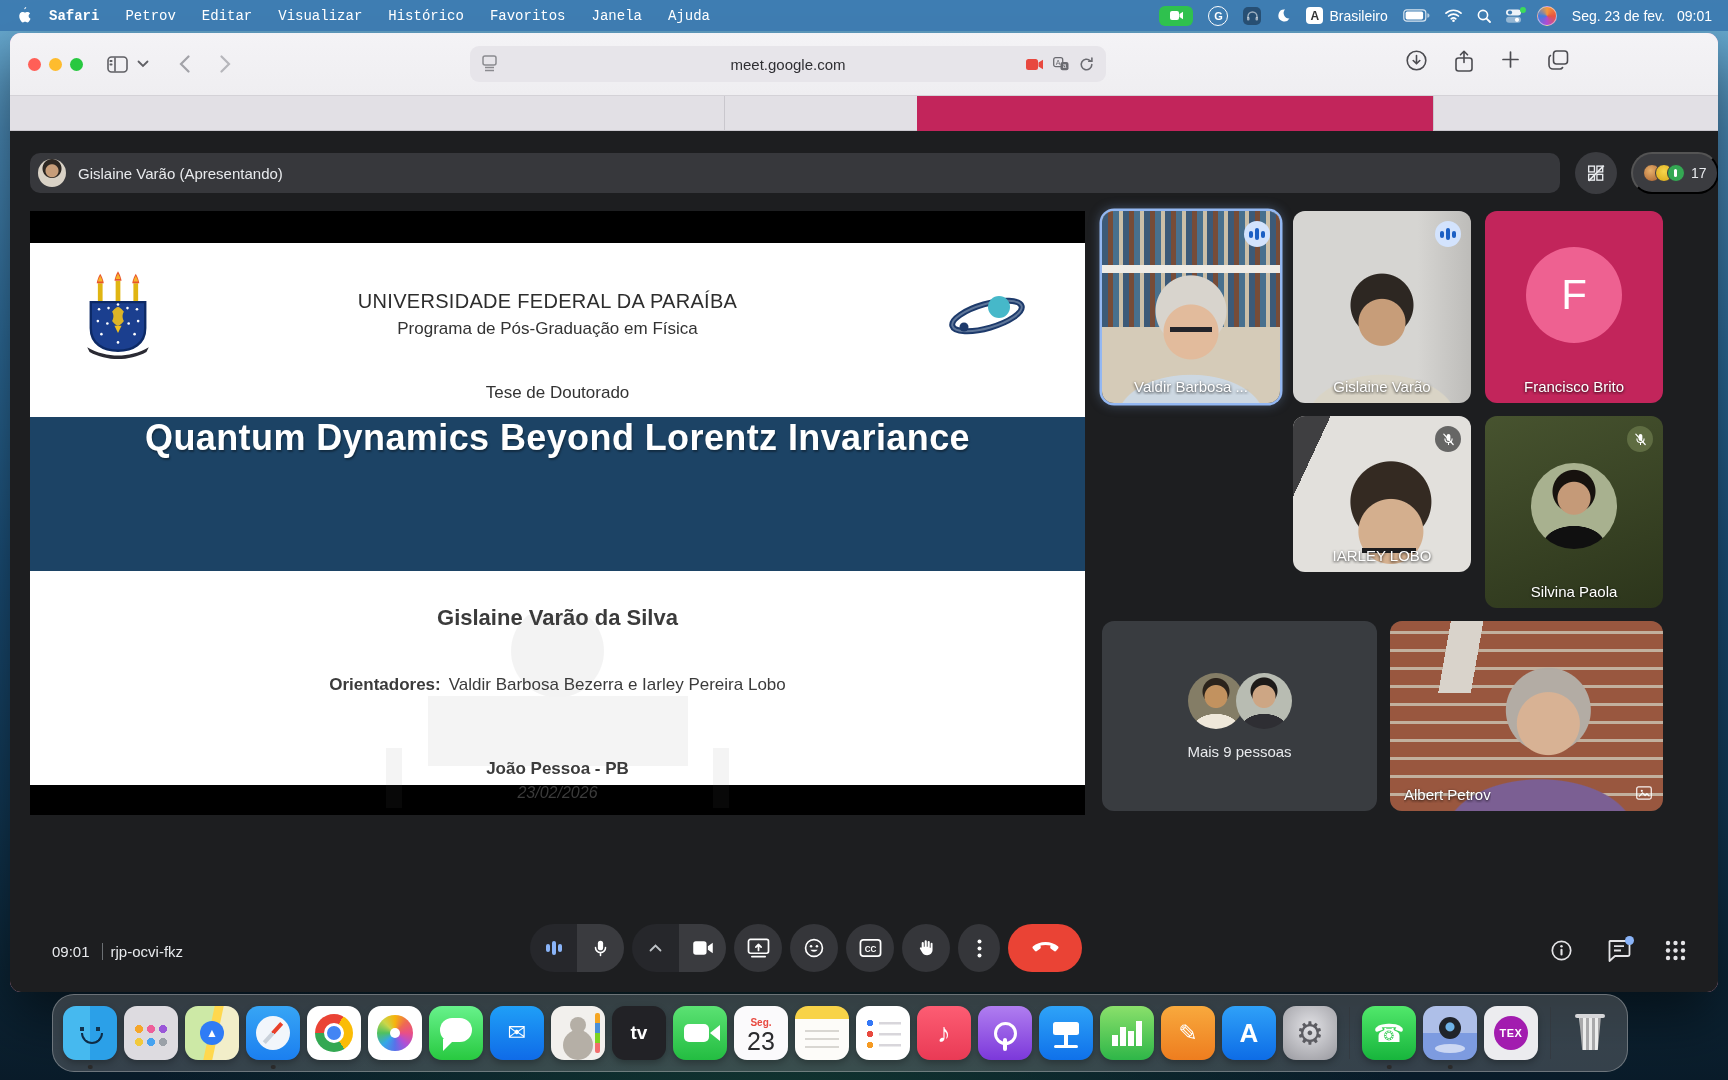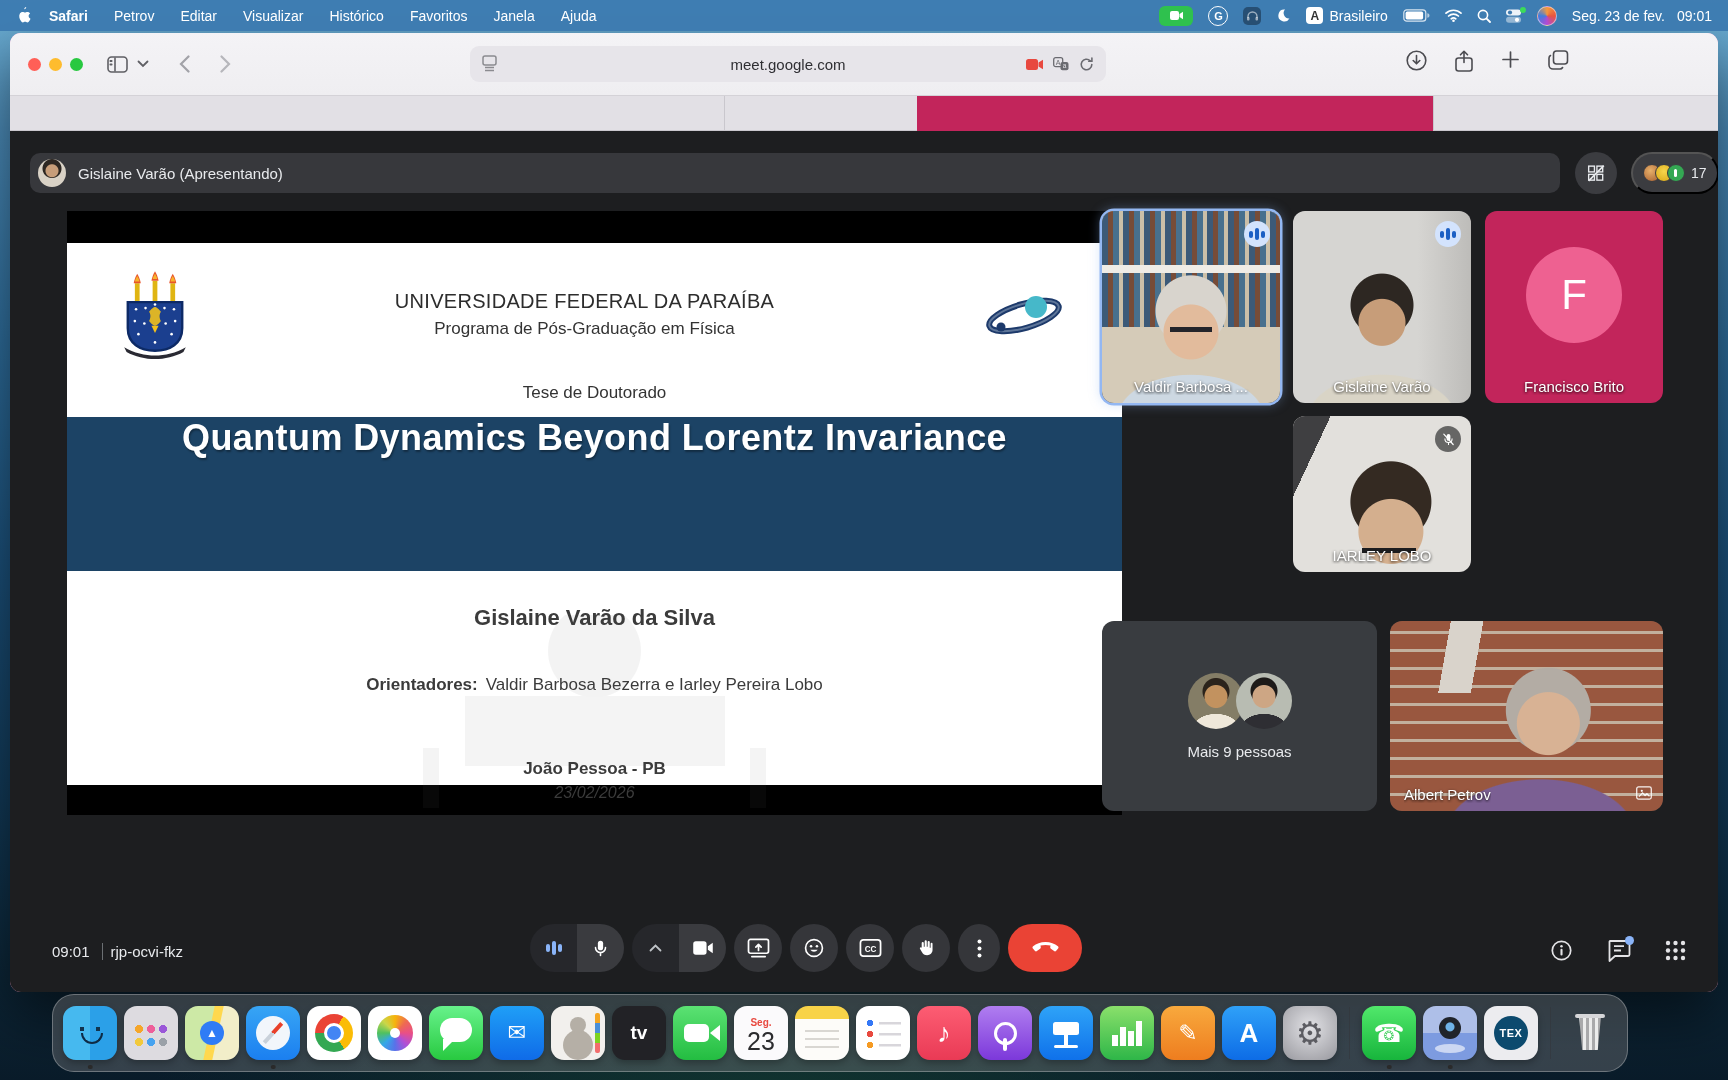--- a/index.html
+++ b/index.html
@@ -8,21 +8,21 @@
     font-family:"Liberation Sans","DejaVu Sans",sans-serif;
     background:
       radial-gradient(900px 260px at 45% 102%, rgba(20,60,50,.8), transparent 70%),
       linear-gradient(180deg,#6fb0d4 0,#4b8cba 140px,#2f6f9e 340px,#1c527d 560px,#123a58 800px,#0c2536 980px,#0a1c2a 1080px);
   }
   
   .menubar{position:absolute;top:0;left:0;right:0;height:31px;display:flex;align-items:center;
     padding:0 16px;background:rgba(60,122,176,.95);color:#fff;font-size:14px;z-index:50;}
   .mb-apple{display:flex;align-items:center;margin-right:18px;}
   .mb-items{display:flex;gap:26px;align-items:center;}
-  .mb-item{cursor:default;}
+  .mb-item{cursor:default;font-family:Liberation Mono, monospace;}
   .mb-item.k-safari,.mb-items .mb-item:first-child{font-weight:700;}
   .mb-right{margin-left:auto;display:flex;align-items:center;gap:15px;}
   .mb-campill{width:34px;height:20px;border-radius:6px;background:#2fc14e;display:flex;align-items:center;justify-content:center;}
   .mb-g{width:18px;height:18px;border-radius:50%;border:1.6px solid #fff;display:flex;align-items:center;justify-content:center;font-size:11px;font-weight:700;}
   .mb-extra{width:18px;height:18px;border-radius:5px;background:rgba(10,25,40,.45);display:flex;align-items:center;justify-content:center;}
   .mb-input{display:flex;align-items:center;gap:6px;}
   .mb-key{width:17px;height:17px;border-radius:4px;background:#fff;color:#333;font-size:12px;font-weight:700;display:flex;align-items:center;justify-content:center;}
   .mb-batt{display:flex;align-items:center;}
   .mb-cc{position:relative;display:flex;}
   .mb-cc .dotg{position:absolute;right:-4px;top:-2px;width:6px;height:6px;border-radius:50%;background:#3bdb5a;}
@@ -61,21 +61,21 @@
     display:flex;align-items:center;justify-content:center;border:none;}
   .people-pill{position:absolute;left:1621px;top:21px;height:42px;padding:0 10px;border-radius:21px;background:#3b3c40;
     display:flex;align-items:center;gap:6px;color:#e8eaed;font-size:14px;}
   .pp-avs{display:flex;align-items:center;}
   .pp-av{width:16px;height:16px;border-radius:50%;border:1.5px solid #3b3c40;}
   .pp-av.a{background:radial-gradient(circle at 40% 35%,#e8b06a,#a35c2e);}
   .pp-av.b{background:radial-gradient(circle at 50% 40%,#f7d54c,#daa816);margin-left:-6px;}
   .pp-av.c{background:#34a853;margin-left:-6px;position:relative;}
   .pp-av.c::after{content:"";position:absolute;left:6px;top:4px;width:3px;height:8px;background:#fff;border-radius:2px;}
   
-  .stage{position:absolute;left:20px;top:80px;width:1055px;height:604px;background:#000;border-radius:0;overflow:hidden;margin-left:37px;}
+  .stage{position:absolute;left:20px;top:80px;width:1055px;height:604px;background:#000;border-radius:0;overflow:hidden;}
   .slide{position:absolute;left:0;right:0;top:32px;bottom:30px;background:#fff;color:#333;}
   .slide-head{display:flex;align-items:center;padding:26px 52px 0;}
   .crest{flex:0 0 auto;}
   .sh-center{flex:1;text-align:center;}
   .sh-uni{font-size:20px;color:#2d2d2d;letter-spacing:.3px;}
   .sh-prog{font-size:17px;color:#333;margin-top:6px;}
   .atomlogo{flex:0 0 auto;}
   .sh-tese{text-align:center;font-size:17px;color:#333;margin-top:24px;}
   .band{margin-top:14px;height:154px;background:#1c4365;display:flex;align-items:flex-start;justify-content:center;}
   .band-title{color:#fff;font-size:36px;font-weight:700;letter-spacing:.4px;text-shadow:1px 2px 2px rgba(0,0,0,.35);}
@@ -262,21 +262,21 @@
   .di-appstore{background:linear-gradient(180deg,#2fa1f8,#0d6ce6);font-weight:700;font-size:26px;}
   .di-settings{background:radial-gradient(circle at 50% 40%,#e2e2e6,#98989e);color:#5c5c62;font-size:31px;}
   .di-whatsapp{background:linear-gradient(180deg,#51e86b,#17b53c);font-size:25px;}
   .di-camera-app{background:linear-gradient(180deg,#aebfe8 0 50%,#7d9be0 50%);}
   .di-camera-app .di-glyph{display:block;width:22px;height:22px;border-radius:50%;margin-top:-10px;
     background:radial-gradient(circle at 50% 45%,#6fb3e8 0 4px,#20242b 5px 75%,#444a54 76%);}
   .di-camera-app::after{content:"";position:absolute;left:12px;bottom:7px;width:30px;height:9px;border-radius:50%;
     background:rgba(255,255,255,.6);}
   .di-texshop{background:#ececef;}
   .di-texshop .di-glyph{display:flex;align-items:center;justify-content:center;width:34px;height:34px;border-radius:50%;
-    background:#0c4a6e;color:#fff;font-size:11px;font-weight:700;letter-spacing:.5px;}
+    background:#a21caf;color:#fff;font-size:11px;font-weight:700;letter-spacing:.5px;}
   .di-trash{background:transparent;box-shadow:none;}
   .di-trash::before{content:"";position:absolute;left:14px;top:11px;width:26px;height:33px;
     background:repeating-linear-gradient(90deg,#ececec 0 3px,#a9a9ab 3px 6px);
     clip-path:polygon(8% 0,92% 0,80% 100%,20% 100%);}
   .di-trash::after{content:"";position:absolute;left:12px;top:8px;width:30px;height:4px;background:#d6d6d9;border-radius:2px;}
   svg{display:block;}
 </style>
 </head>
 <body>
 
@@ -600,20 +600,31 @@
         <div class="vid vid-iarley"></div>
         <div class="mute-badge">
           <svg viewBox="0 0 24 24" width="15" height="15">
               <path d="M12 14a3 3 0 0 0 3-3V6a3 3 0 0 0-6 0v5a3 3 0 0 0 3 3z" fill="#fff"></path>
               <path d="M6.3 11a5.7 5.7 0 0 0 11.4 0M12 16.7V20" stroke="#fff" stroke-width="1.7" fill="none" stroke-linecap="round"></path>
               <line x1="4.5" y1="3.5" x2="19.5" y2="20" stroke="#fff" stroke-width="1.9" stroke-linecap="round"></line>
             </svg>
         </div>
         <div class="tile-label">IARLEY LOBO</div>
       </div>
+      <div class="tile t5">
+        <div class="pavatar av-silvina"></div>
+        <div class="mute-badge">
+          <svg viewBox="0 0 24 24" width="15" height="15">
+              <path d="M12 14a3 3 0 0 0 3-3V6a3 3 0 0 0-6 0v5a3 3 0 0 0 3 3z" fill="#fff"></path>
+              <path d="M6.3 11a5.7 5.7 0 0 0 11.4 0M12 16.7V20" stroke="#fff" stroke-width="1.7" fill="none" stroke-linecap="round"></path>
+              <line x1="4.5" y1="3.5" x2="19.5" y2="20" stroke="#fff" stroke-width="1.9" stroke-linecap="round"></line>
+            </svg>
+        </div>
+        <div class="tile-label">Silvina Paola</div>
+      </div>
       <div class="tile t6">
         <div class="more-avs">
           <span class="pavatar av-more1"></span>
           <span class="pavatar av-more2"></span>
         </div>
         <div class="tile-label">Mais 9 pessoas</div>
       </div>
       <div class="tile t7">
         <div class="vid vid-albert"></div>
         <div class="tile-label">Albert Petrov</div>

